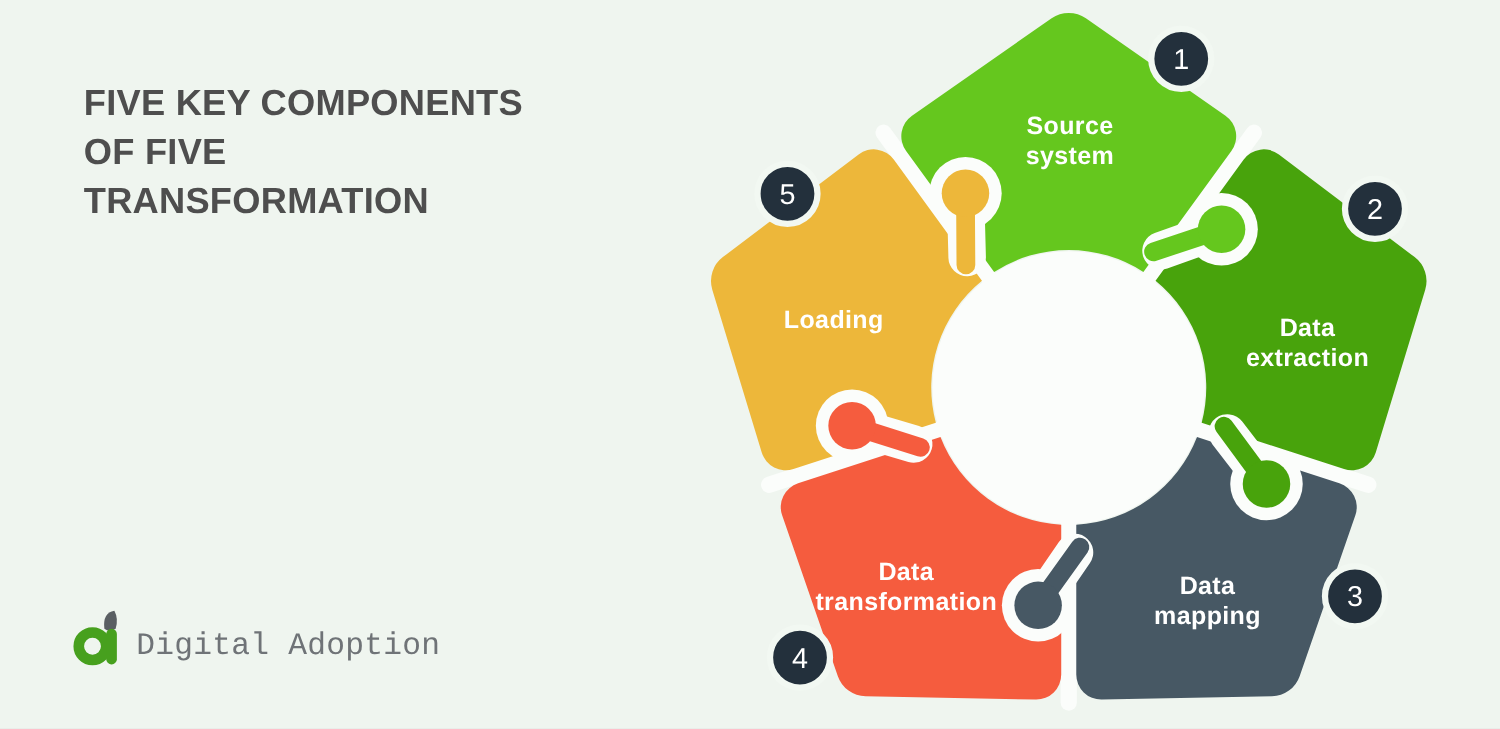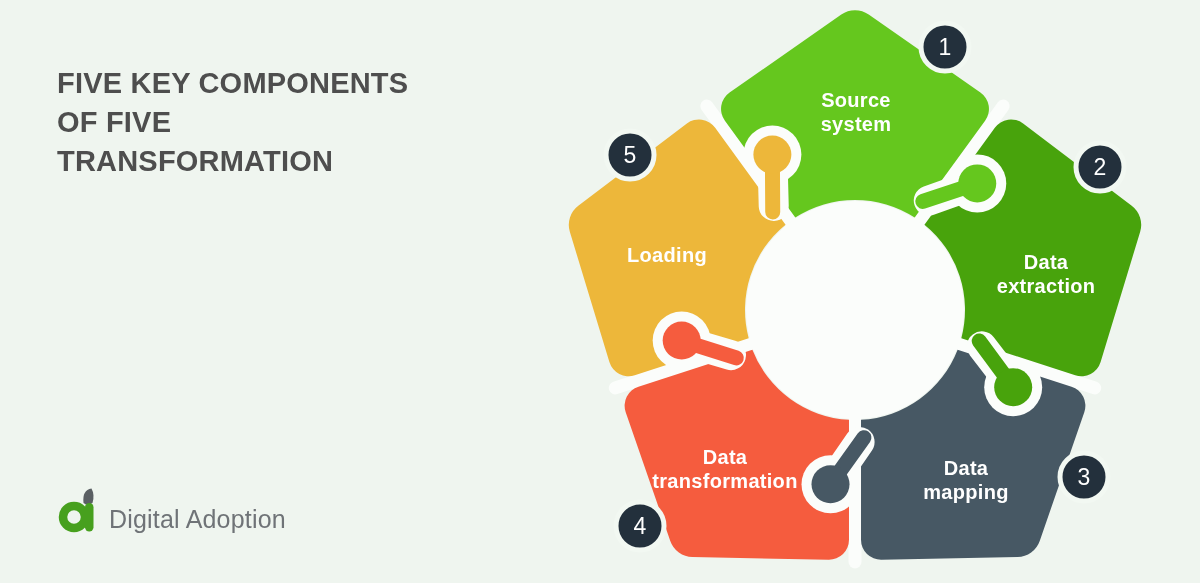--- a/index.html
+++ b/index.html
@@ -2,24 +2,24 @@
 <html><head>
 <meta charset="utf-8">
 <style>
   html,body{margin:0;padding:0;background:#dfe5df;}
   .stage{
     position:relative;width:1200px;height:583px;overflow:hidden;
     font-family:"Liberation Sans","DejaVu Sans",sans-serif;
   }
   #puzzle{position:absolute;left:0;top:0;width:1200px;height:583px;}
   .title{
-    position:absolute;left:57px;top:64px;
+    position:absolute;left:67px;top:64px;
     font-weight:700;font-size:29px;line-height:39px;letter-spacing:.2px;
   }
-  .logo{position:absolute;left:56px;top:486px;display:flex;align-items:flex-end;}
+  .logo{position:absolute;left:56px;top:486px;display:flex;align-items:center;font-family:Liberation Mono, monospace;}
   .logo-icon{width:44px;height:48px;flex:0 0 auto;}
   .logo-text{font-size:25px;font-weight:400;margin:13px 0 0 9px;letter-spacing:.2px;}
 </style>
 </head>
 <body>
 
 <div class="stage" id="stage" style="background: rgb(239, 245, 239);">
 
   <div class="title" id="title" style="color: rgb(78, 78, 78);">
     <div>FIVE KEY COMPONENTS</div>

